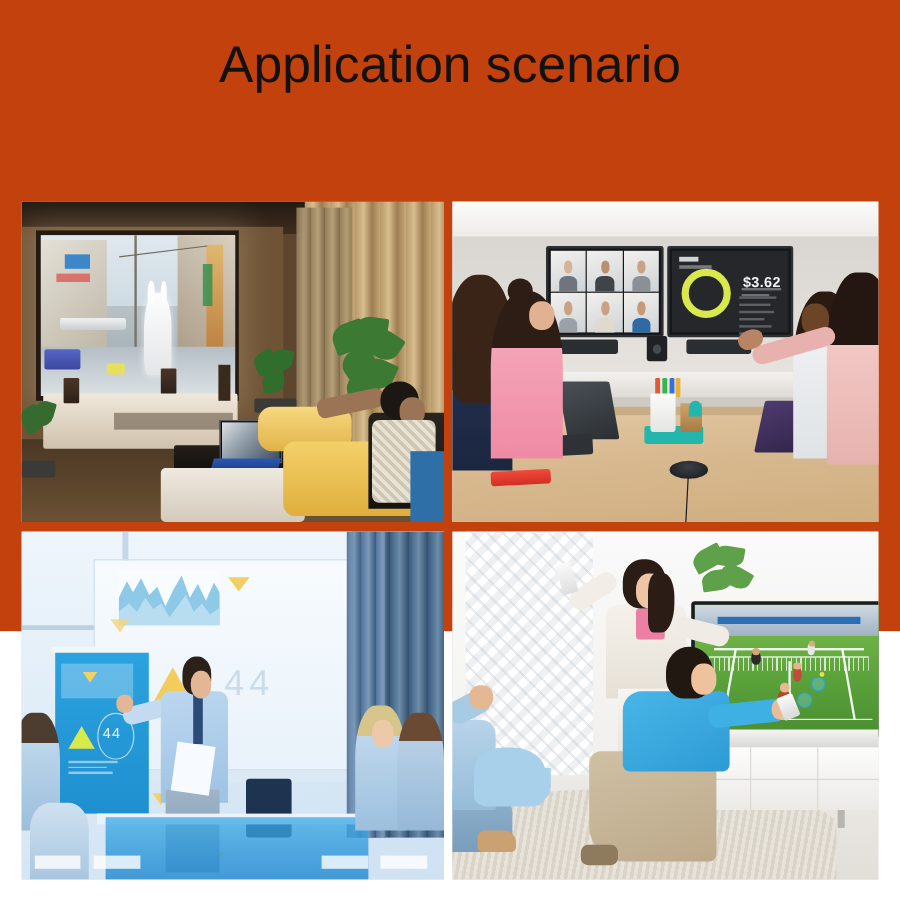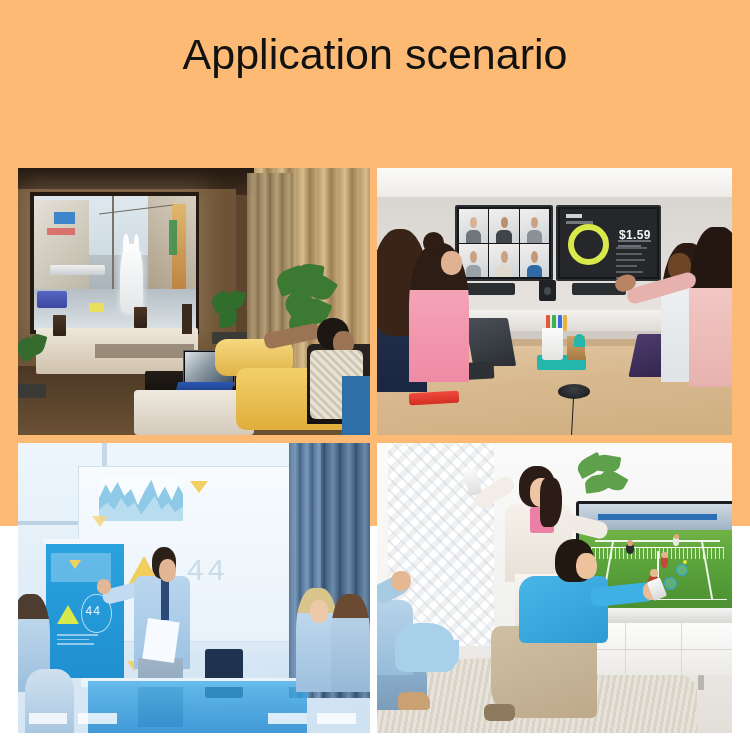--- a/index.html
+++ b/index.html
@@ -1,21 +1,21 @@
 <!DOCTYPE html>
 <html><head>
 <meta charset="utf-8">
 <style>
   html,body{margin:0;padding:0;}
   body{
     width:750px;height:750px;background:#ffffff;
     font-family:"Liberation Sans","DejaVu Sans",sans-serif;
     overflow:hidden;position:relative;
   }
-  .page{width:750px;height:526px;position:relative;background:#fdba74;}
+  .page{width:750px;height:526px;position:relative;background:#c2410c;}
 
   
   .header{position:absolute;left:0;top:0;width:750px;height:150px;}
   .title{
     position:absolute;left:0;top:28px;width:750px;text-align:center;
     font-size:43px;line-height:52px;font-weight:400;color:#121212;
     letter-spacing:0px;
   }
   .subtitle{
     position:absolute;left:0;top:86px;width:750px;text-align:center;
@@ -584,21 +584,21 @@
           </div>
         </div>
 
         <div class="p2-scr p2-scrR">
           <div class="dash">
             <div class="dash-hdr">
               <div class="l1"></div>
                 <div class="l2"></div>
             </div>
             <div class="donut"></div>
-            <div class="dash-val">$1.59</div>
+            <div class="dash-val">$3.62</div>
             <div class="dash-sub">
               <span></span>
                 <span style="width:70%"></span>
             </div>
             <div class="dash-rows">
               <span style="width:90%"></span>
                 <span style="width:74%"></span>
               <span style="width:84%"></span>
                 <span style="width:62%"></span>
               <span style="width:78%"></span>

